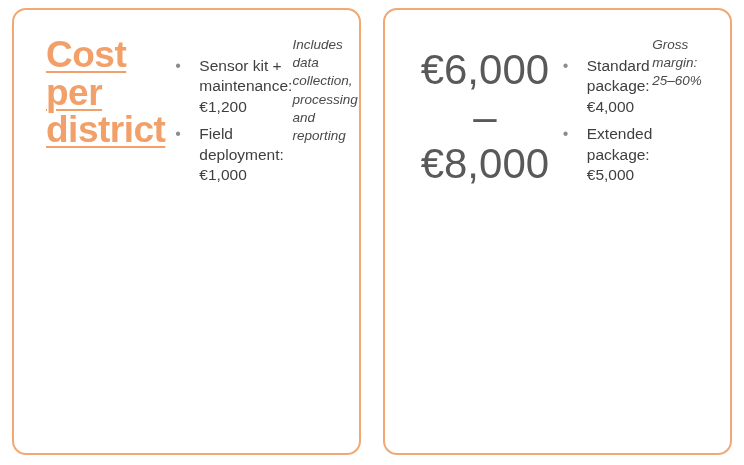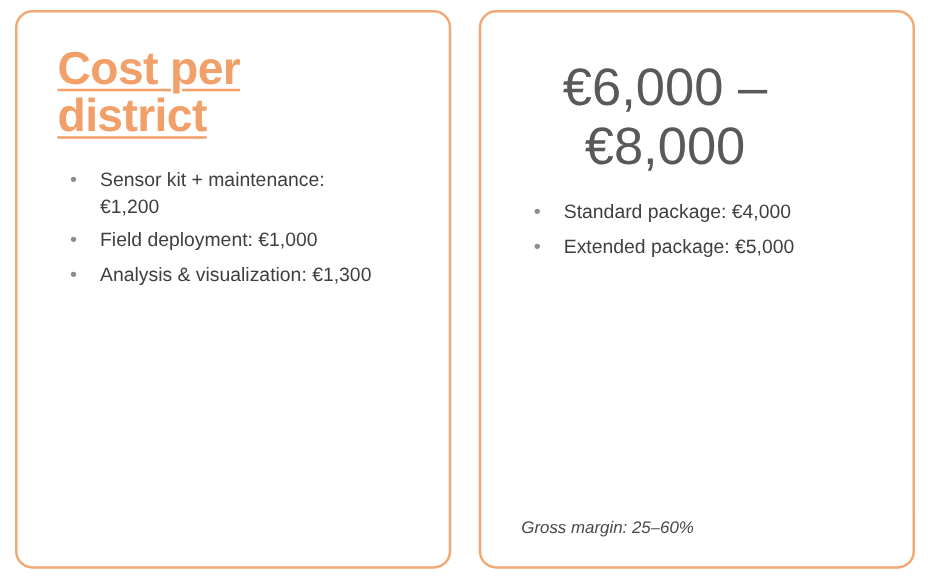--- a/index.html
+++ b/index.html
@@ -19,21 +19,21 @@
     gap: 22px;
     padding: 8px 12px 10px 12px;
   }
   .card {
     flex: 1 1 0;
     border: 2px solid #f0a874;
     border-radius: 14px;
     background: #ffffff;
     padding: 26px 16px 18px 32px;
     display: flex;
-    flex-direction: column;
+    flex-direction: row;
     position: relative;
     overflow: hidden;
   }
   .card-title {
     font-size: 37px;
     font-weight: bold;
     color: #f2a06a;
     line-height: 1.02;
     letter-spacing: -0.5px;
     margin: 0 0 4px 0;
@@ -91,23 +91,23 @@
 </head>
 <body>
 
 <div class="board">
 
   <section class="card">
     <h1 class="card-title wrapped">Cost per district</h1>
     <ul class="bullets">
       <li>Sensor kit + maintenance: €1,200</li>
       <li>Field deployment: €1,000</li>
-      <li>Analysis &amp; visualization: €1,300</li>
     </ul>
     <div class="spacer"></div>
+    <p class="note">Includes data collection, processing and reporting</p>
   </section>
 
   <section class="card">
     <div class="card-amount narrow">€6,000 – €8,000</div>
     <ul class="bullets">
       <li>Standard package: €4,000</li>
       <li>Extended package: €5,000</li>
     </ul>
     <div class="spacer"></div>
     <p class="note">Gross margin: 25–60%</p>

